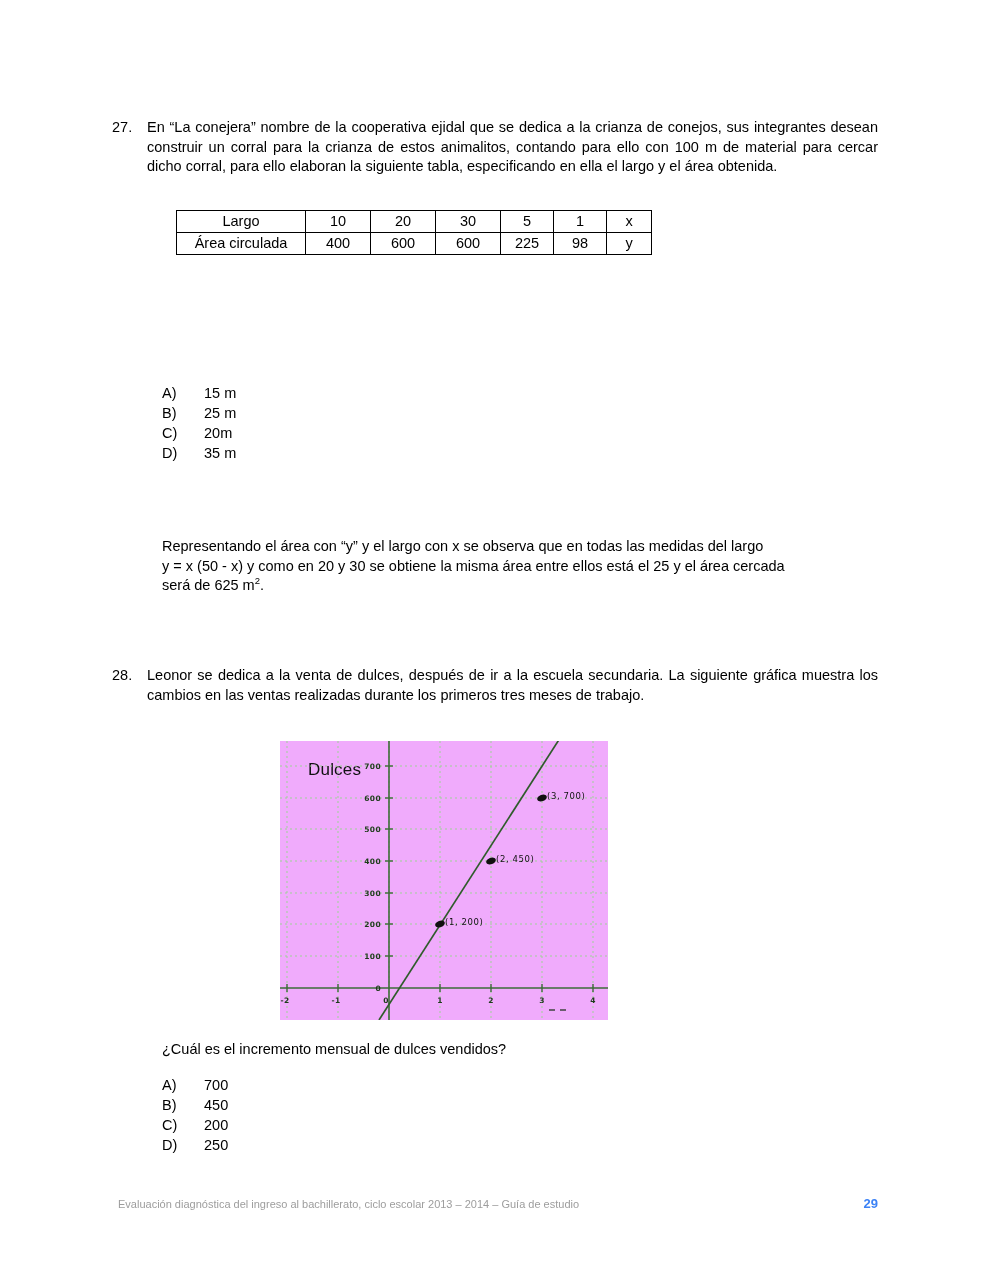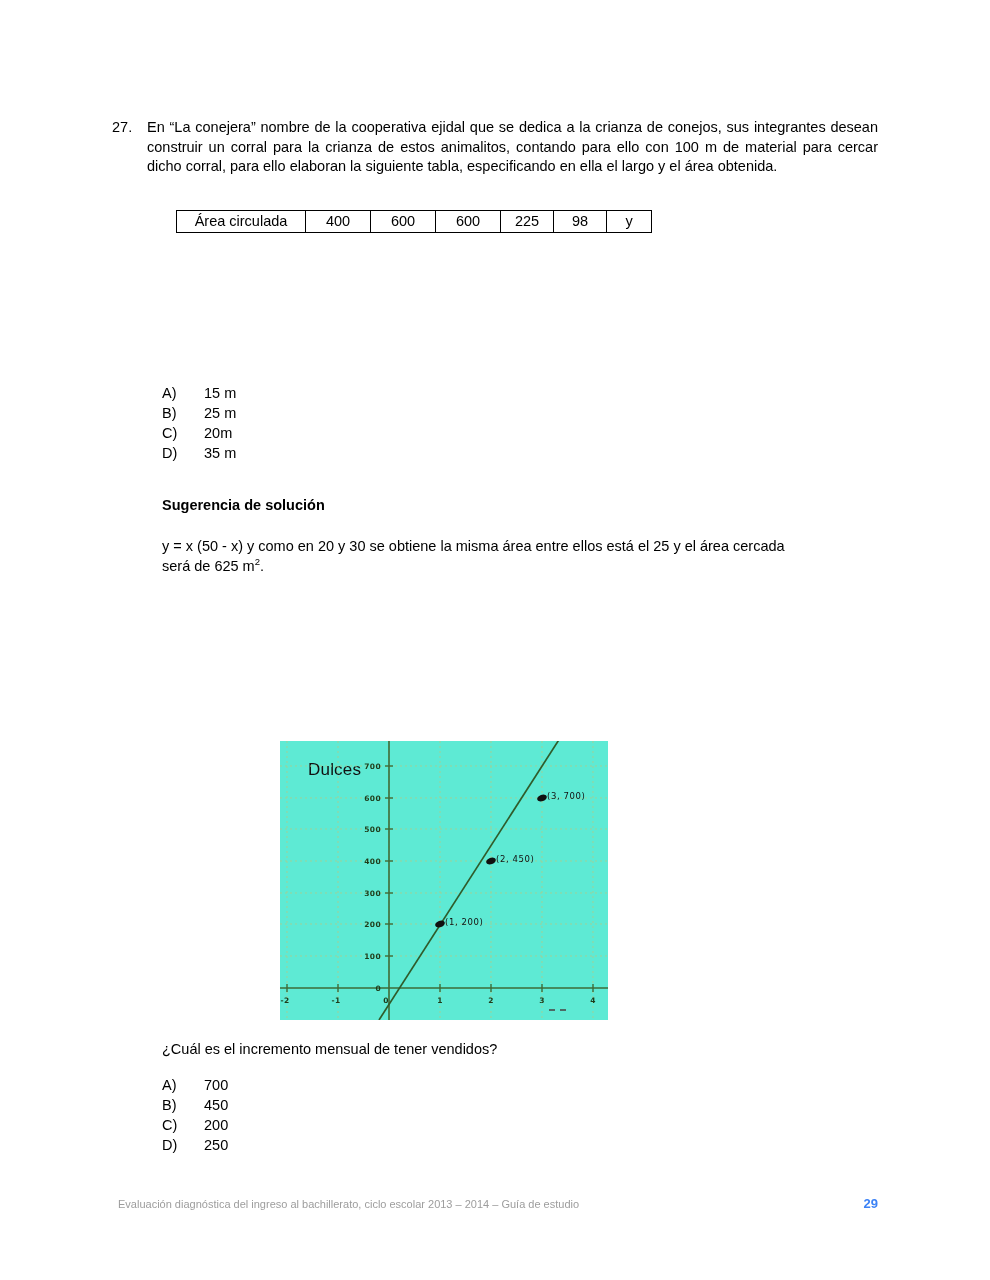--- a/index.html
+++ b/index.html
@@ -99,21 +99,21 @@
     line-height: 0;
   }
 
   
   .chart-box {
     position: absolute;
     left: 280px;
     top: 731px;
     width: 328px;
     height: 279px;
-    background: #5eead4;
+    background: #f0abfc;
     overflow: hidden;
   }
   .chart-title {
     position: absolute;
     left: 28px;
     top: 19px;
     font-size: 17px;
     color: #111111;
     letter-spacing: .2px;
   }
@@ -160,20 +160,29 @@
 <div class="page">
 
   <div class="question" style="top:108px;">
     <div class="q-num">27.</div>
     <div class="q-body">En “La conejera” nombre de la cooperativa ejidal que se dedica a la crianza de conejos, sus integrantes desean construir un corral para la crianza de estos animalitos, contando para ello con 100 m de material para cercar dicho corral, para ello elaboran la siguiente tabla, especificando en ella el largo y el área obtenida.</div>
   </div>
 
   <div class="tbl-wrap">
     <table class="data">
       <tbody>
+          <tr>
+        <td class="label-cell">Largo</td>
+        <td class="val-wide">10</td>
+        <td class="val-wide">20</td>
+        <td class="val-wide">30</td>
+        <td class="val-narrow">5</td>
+        <td class="val-narrow">1</td>
+        <td class="val-x">x</td>
+      </tr>
       <tr>
         <td class="label-cell">Área circulada</td>
         <td class="val-wide">400</td>
         <td class="val-wide">600</td>
         <td class="val-wide">600</td>
         <td class="val-narrow">225</td>
         <td class="val-narrow">98</td>
         <td class="val-x">y</td>
       </tr>
     </tbody>
@@ -193,27 +202,31 @@
     <div class="opt-row">
       <span class="opt-letter">C)</span>
       <span class="opt-text">20m</span>
     </div>
     <div class="opt-row">
       <span class="opt-letter">D)</span>
       <span class="opt-text">35 m</span>
     </div>
   </div>
 
-  <div class="para left bold" style="top:486px;">Sugerencia de solución</div>
 
   <div class="para left" style="top:527px;">
+    <div>Representando el área con “y” y el largo con x se observa que en todas las medidas del largo</div>
     <div>y = x (50 - x) y como en 20 y 30 se obtiene la misma área entre ellos está el 25 y el área cercada</div>
     <div><span>será de 625 m</span><sup class="sq">2</sup><span>.</span></div>
   </div>
 
+  <div class="question" style="top:656px;">
+    <div class="q-num">28.</div>
+    <div class="q-body">Leonor se dedica a la venta de dulces, después de ir a la escuela secundaria. La siguiente gráfica muestra los cambios en las ventas realizadas durante los primeros tres meses de trabajo.</div>
+  </div>
 
   <div class="chart-box">
     <div class="chart-title">Dulces</div>
     <svg class="chart-svg" width="328" height="279">
 
       <g stroke="#9ed197" stroke-width="1" stroke-dasharray="2,3">
         <line x1="7" y1="0" x2="7" y2="279"></line>
         <line x1="58" y1="0" x2="58" y2="279"></line>
         <line x1="109" y1="0" x2="109" y2="279"></line>
         <line x1="160" y1="0" x2="160" y2="279"></line>
@@ -283,21 +296,21 @@
       <text class="pt-label" x="216" y="121">(2, 450)</text>
       <text class="pt-label" x="267" y="58">(3, 700)</text>
 
       <g stroke="#4a4a4a" stroke-width="1.6">
         <line x1="269" y1="269" x2="275" y2="269"></line>
         <line x1="280" y1="269" x2="286" y2="269"></line>
       </g>
     </svg>
   </div>
 
-  <div class="para left" style="top:1030px;">¿Cuál es el incremento mensual de tener vendidos?</div>
+  <div class="para left" style="top:1030px;">¿Cuál es el incremento mensual de dulces vendidos?</div>
 
   <div class="options" style="top:1065px;">
     <div class="opt-row">
       <span class="opt-letter">A)</span>
       <span class="opt-text">700</span>
     </div>
     <div class="opt-row">
       <span class="opt-letter">B)</span>
       <span class="opt-text">450</span>
     </div>

